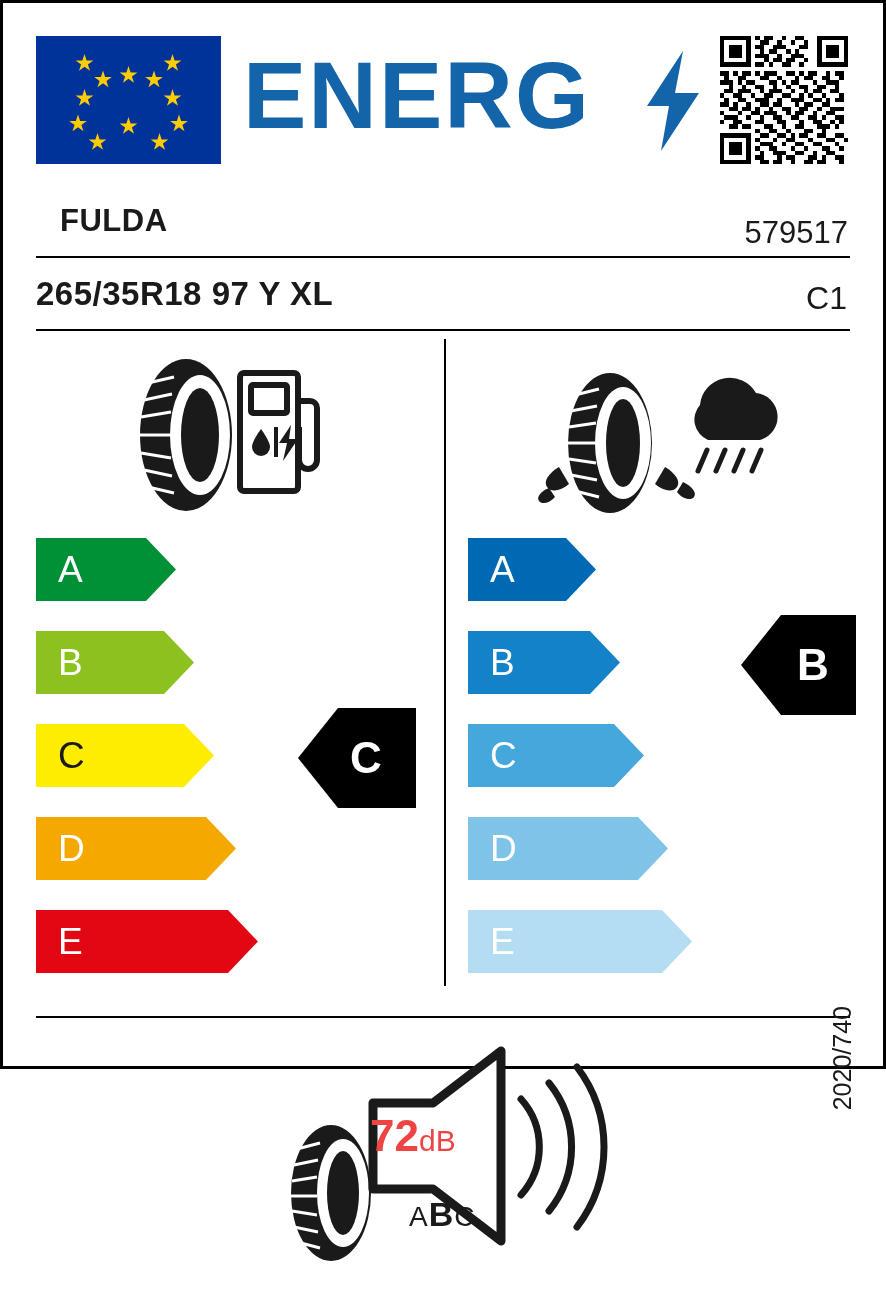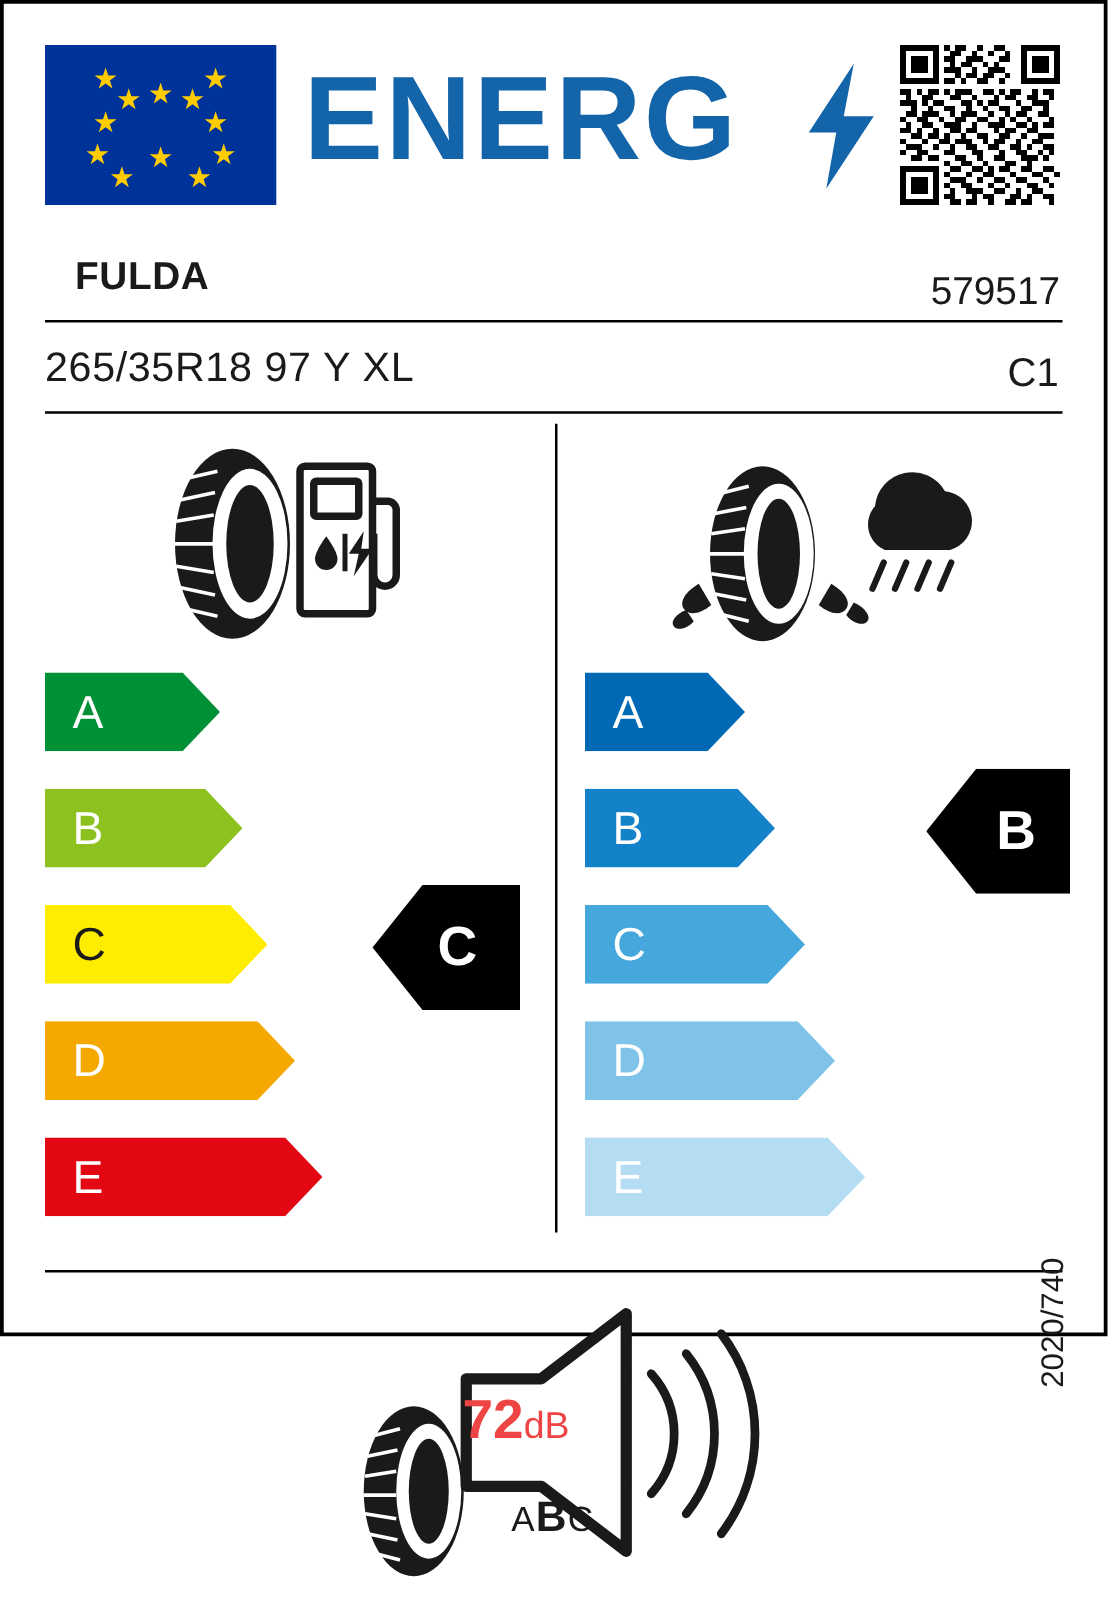--- a/index.html
+++ b/index.html
@@ -49,21 +49,21 @@
     font-size:31px;
     margin-top:12px;
   }
   .rule-top{
     position:absolute;left:33px;right:33px;top:253px;height:2px;background:#000;
   }
 
   
   .size{
     position:absolute;left:33px;top:272px;
-    font-size:33px;letter-spacing:0.5px;
+    font-size:33px;letter-spacing:0.5px;font-weight:bold;
   }
   .cls{
     position:absolute;right:36px;top:277px;
     font-size:32px;
   }
   .rule-mid{
     position:absolute;left:33px;right:33px;top:326px;height:2px;background:#000;
   }
 
   

